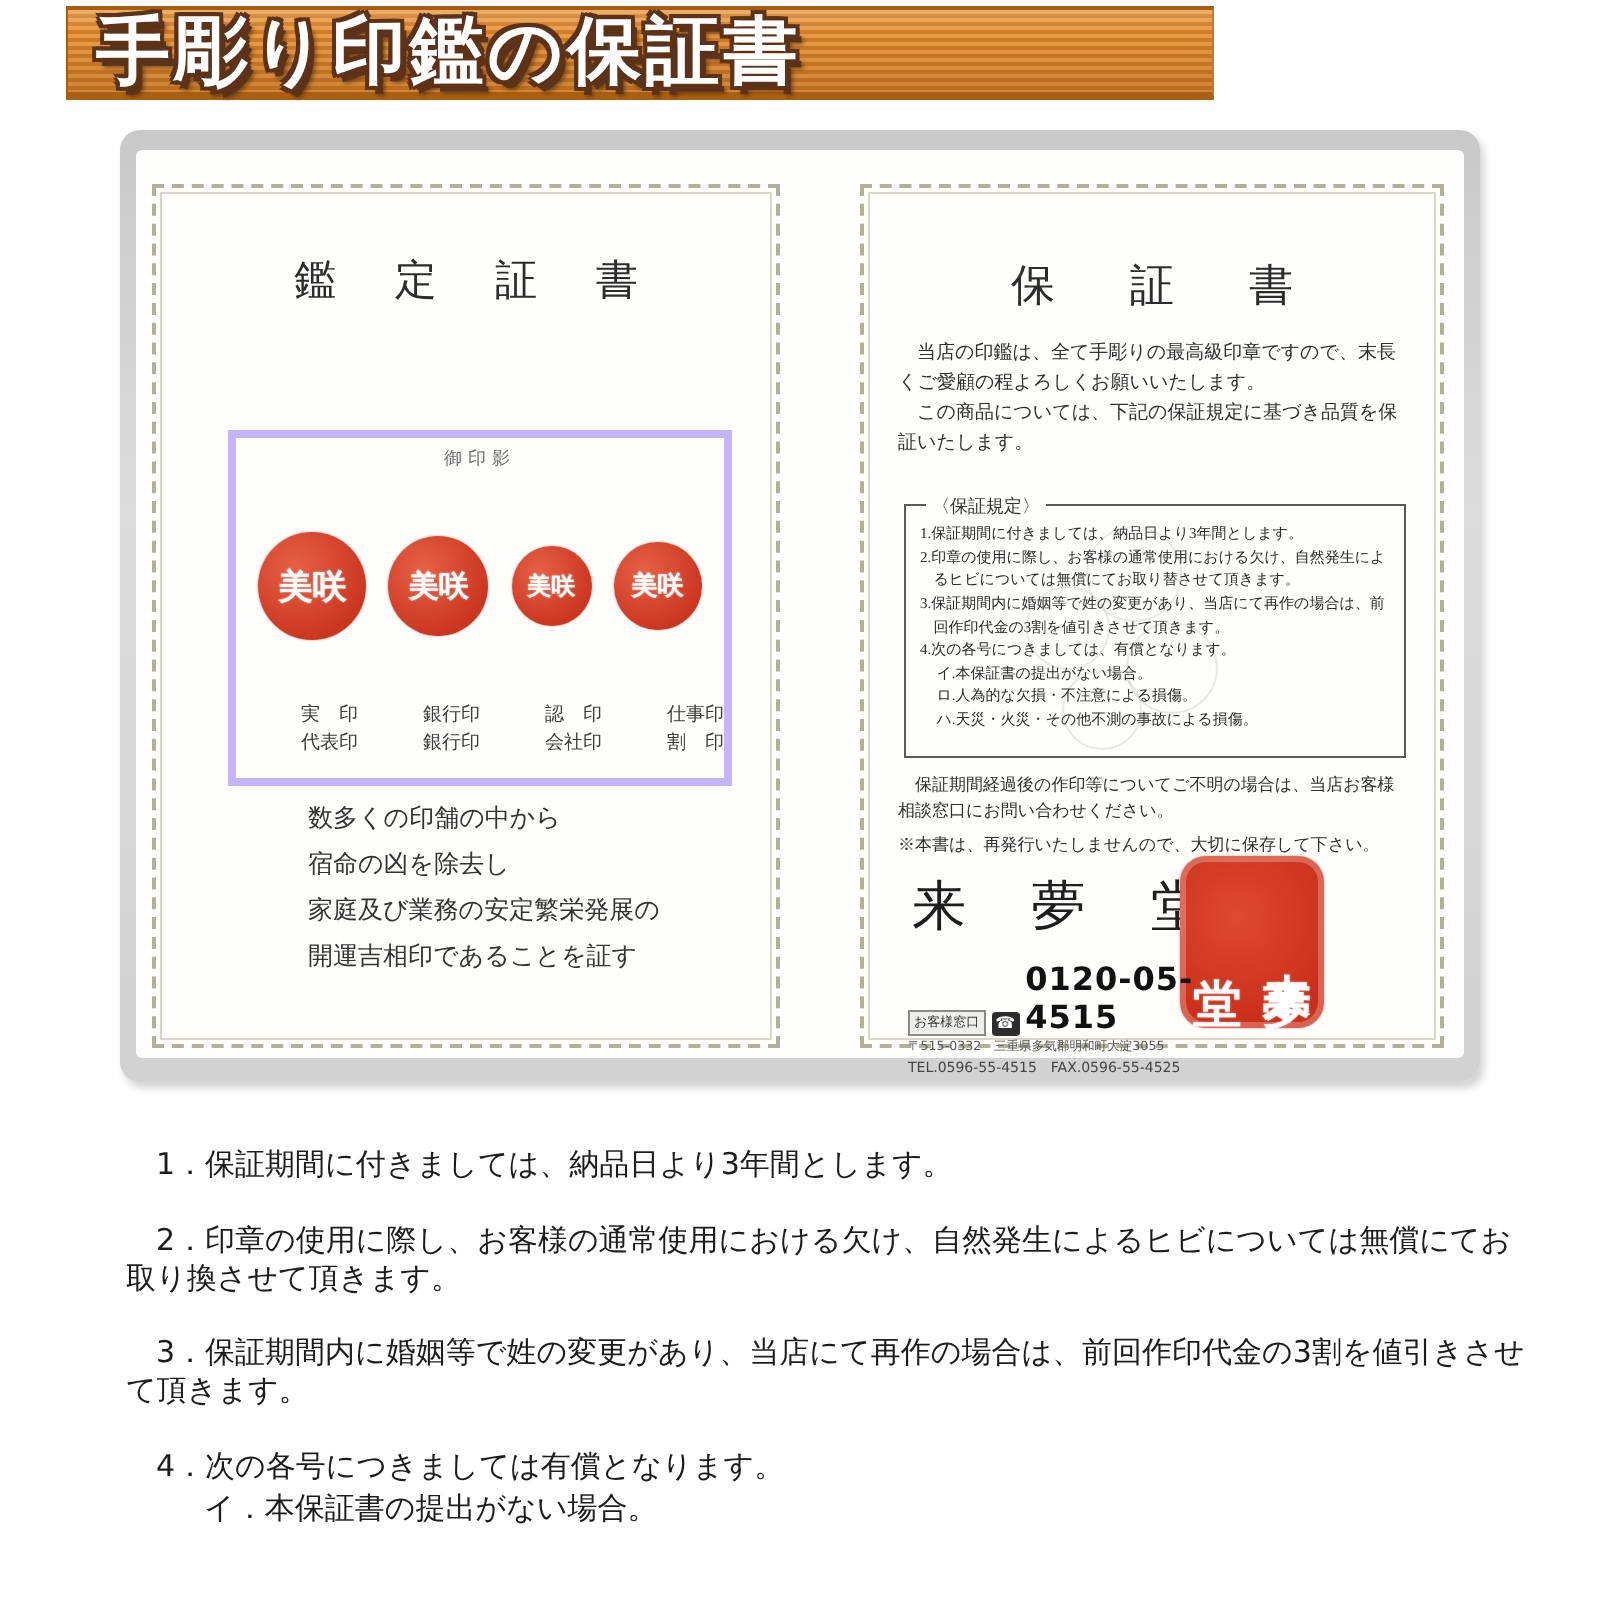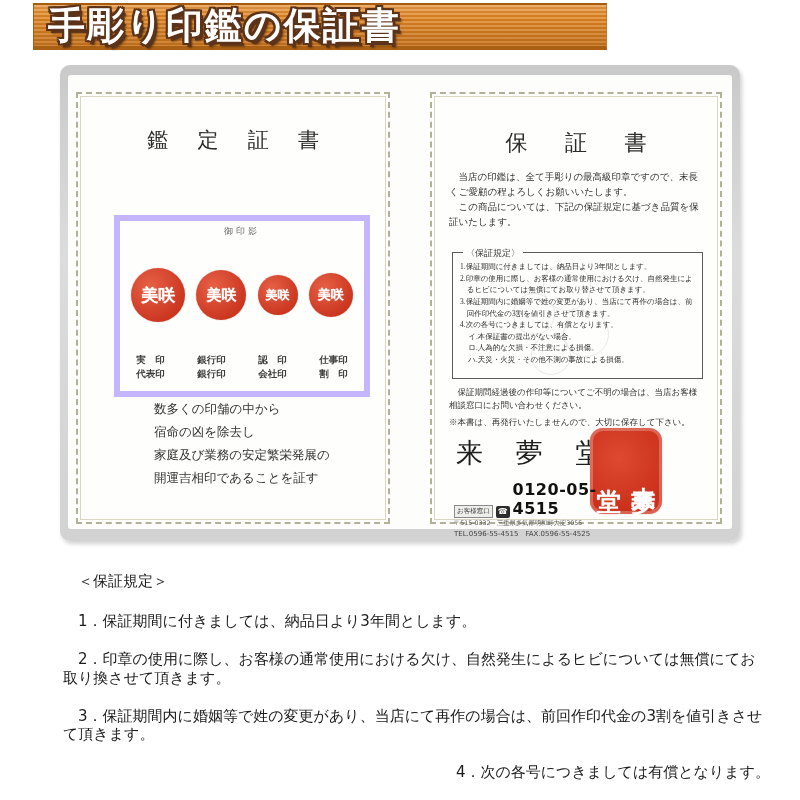--- a/index.html
+++ b/index.html
@@ -41,32 +41,32 @@
     font-family:"Liberation Serif","DejaVu Serif",serif;color:#2e2e2e;
   }
   .cert-left{width:314px;height:432px;}
   .cert-right{width:292px;height:432px;}
 
   
   .lc-title{position:absolute;top:32px;left:0;right:0;text-align:center;font-size:21px;letter-spacing:12px;text-indent:12px;color:#2c2c2c;}
   .lc-name-row{position:absolute;top:68px;left:0;right:0;text-align:center;white-space:nowrap;}
   .lc-name{font-size:35px;letter-spacing:7px;font-weight:600;color:#222;}
   .lc-honorific{font-size:20px;font-weight:600;color:#222;}
-  .lc-box{position:absolute;top:121px;left:36px;width:244px;height:170px;border:6px solid #c4b5fd;}
+  .lc-box{position:absolute;top:121px;left:36px;width:244px;height:170px;border:4px solid #c4b5fd;}
   .lc-box-label{position:absolute;top:4px;left:0;right:0;text-align:center;font-size:9px;letter-spacing:3px;color:#6d6d6d;}
   .lc-seals{position:absolute;top:28px;left:0;right:0;height:92px;display:flex;justify-content:space-evenly;align-items:center;}
   .seal{border-radius:50%;background:radial-gradient(circle at 35% 32%,#e66046,#cb3620 72%);
         color:#fff;display:flex;align-items:center;justify-content:center;font-weight:bold;
         font-family:"DejaVu Serif",serif;text-shadow:0 0 1px rgba(255,255,255,.8);box-shadow:0 0 1px rgba(160,30,10,.6);}
   .seal-1{width:54px;height:54px;font-size:17px;}
   .seal-2{width:50px;height:50px;font-size:15px;}
   .seal-3{width:40px;height:40px;font-size:12px;}
   .seal-4{width:44px;height:44px;font-size:13px;}
   .lc-seal-labels{position:absolute;bottom:9px;left:0;right:0;display:flex;justify-content:space-evenly;}
-  .seal-col{width:25%;text-align:center;font-size:9.5px;line-height:1.55;color:#3c3c3c;font-weight:bold;}
+  .seal-col{width:25%;text-align:right;font-size:9.5px;line-height:1.55;color:#3c3c3c;}
   .lc-statement{position:absolute;top:304px;left:76px;font-size:12.5px;line-height:1.85;color:#333;white-space:nowrap;}
   .lc-date{position:absolute;top:392px;left:0;right:0;text-align:center;font-size:12px;color:#333;white-space:nowrap;}
   .lc-date .hand{font-family:"DejaVu Sans",sans-serif;font-weight:bold;font-size:19px;vertical-align:-2px;margin:0 2px;color:#111;}
   .lc-date .gap{display:inline-block;width:22px;}
 
   
   .rc-title{position:absolute;top:34px;left:0;right:0;text-align:center;font-size:22px;letter-spacing:16px;text-indent:16px;color:#2c2c2c;}
   .rc-paras{position:absolute;top:76px;left:17px;right:15px;font-size:9.5px;line-height:1.58;color:#2f2f2f;text-align:left;}
   .rc-paras p{margin:0;text-indent:1em;}
   .rc-box{position:absolute;top:158px;left:20px;right:17px;height:125px;border:1px solid #5a5a5a;background:transparent;}
@@ -92,21 +92,21 @@
            border-radius:2px;color:#fff;font-size:8px;line-height:1;}
   .contact-phone{font-weight:bold;font-size:16px;color:#111;letter-spacing:0.5px;}
   .contact-address{font-size:6.3px;color:#555;margin-top:1px;white-space:nowrap;}
   .contact-telfax{font-size:7px;color:#444;margin-top:1px;white-space:nowrap;}
 
   
   .prov{margin:32px 20px 0 63px;width:707px;font-size:15px;line-height:1.15;color:#1c1c1c;
         font-family:"DejaVu Sans","Liberation Sans",sans-serif;}
   .prov-heading{text-indent:1em;margin:0 0 22px 0;}
   .prov-item{text-indent:1em;margin:0 0 19px 0;line-height:1.25;}
-  .prov-item4{margin-bottom:18px;text-align:right;}
+  .prov-item4{margin-bottom:2px;}
   .prov-sub{margin:0 0 1px 1.6em;text-indent:1em;line-height:1.25;}
 </style>
 </head>
 <body>
 
 <div class="banner">
   <span class="banner-text">手彫り印鑑の保証書</span>
 </div>
 
 <div class="photo">
@@ -188,20 +188,19 @@
         </div>
         <div class="contact-address">〒515-0332　三重県多気郡明和町大淀3055</div>
         <div class="contact-telfax">TEL.0596-55-4515　FAX.0596-55-4525</div>
       </div>
     </div>
 
   </div>
 </div>
 
 <div class="prov">
-  <p class="prov-heading">＜保証規定＞</p>
   <p class="prov-item">1．保証期間に付きましては、納品日より3年間とします。</p>
   <p class="prov-item">2．印章の使用に際し、お客様の通常使用における欠け、自然発生によるヒビについては無償にてお取り換させて頂きます。</p>
   <p class="prov-item">3．保証期間内に婚姻等で姓の変更があり、当店にて再作の場合は、前回作印代金の3割を値引きさせて頂きます。</p>
   <p class="prov-item prov-item4">4．次の各号につきましては有償となります。</p>
   <p class="prov-sub">イ．本保証書の提出がない場合。</p>
 
 </div>
 
 </body></html>

